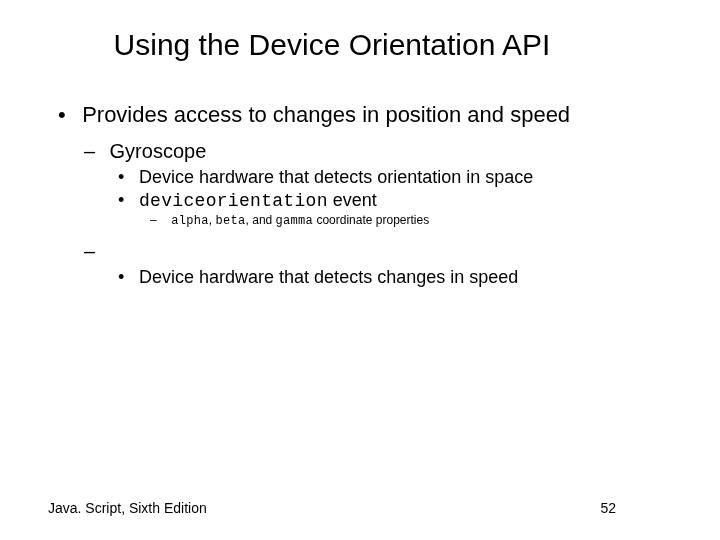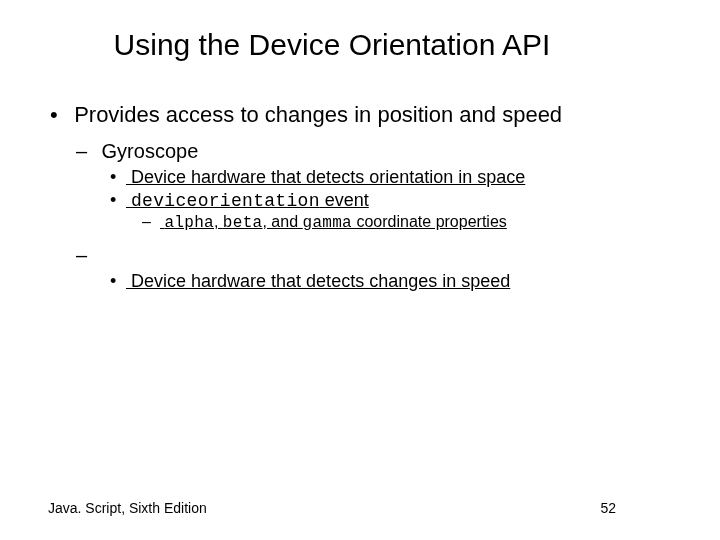--- a/index.html
+++ b/index.html
@@ -22,21 +22,21 @@
   }
   .title {
     font-size: 30px;
     text-align: center;
     margin: 0 0 40px 0;
     font-weight: normal;
   }
   ul.lvl1 {
     list-style: none;
     padding-left: 20px;
-    margin: 0;
+    margin: 8px;
     font-size: 22px;
   }
   ul.lvl1 > li::before {
     content: "•";
     display: inline-block;
     width: 18px;
     margin-left: -18px;
   }
   ul.lvl2 {
     list-style: none;
@@ -54,33 +54,32 @@
     margin-left: -20px;
   }
   ul.lvl3 {
     list-style: none;
     padding-left: 30px;
     margin: 4px 0 0 0;
     font-size: 18px;
   }
   ul.lvl3 > li {
     margin-top: 2px;
-    text-decoration: underline;
   }
   ul.lvl3 > li::before {
     content: "•";
     display: inline-block;
     width: 16px;
     margin-left: -16px;
   }
   ul.lvl4 {
     list-style: none;
     padding-left: 34px;
     margin: 2px 0 0 0;
-    font-size: 16px;
+    font-size: 12px;
   }
   ul.lvl4 > li::before {
     content: "–";
     display: inline-block;
     width: 18px;
     margin-left: -18px;
   }
   .mono {
     font-family: "Courier New", Courier, monospace;
     letter-spacing: 0.3px;

